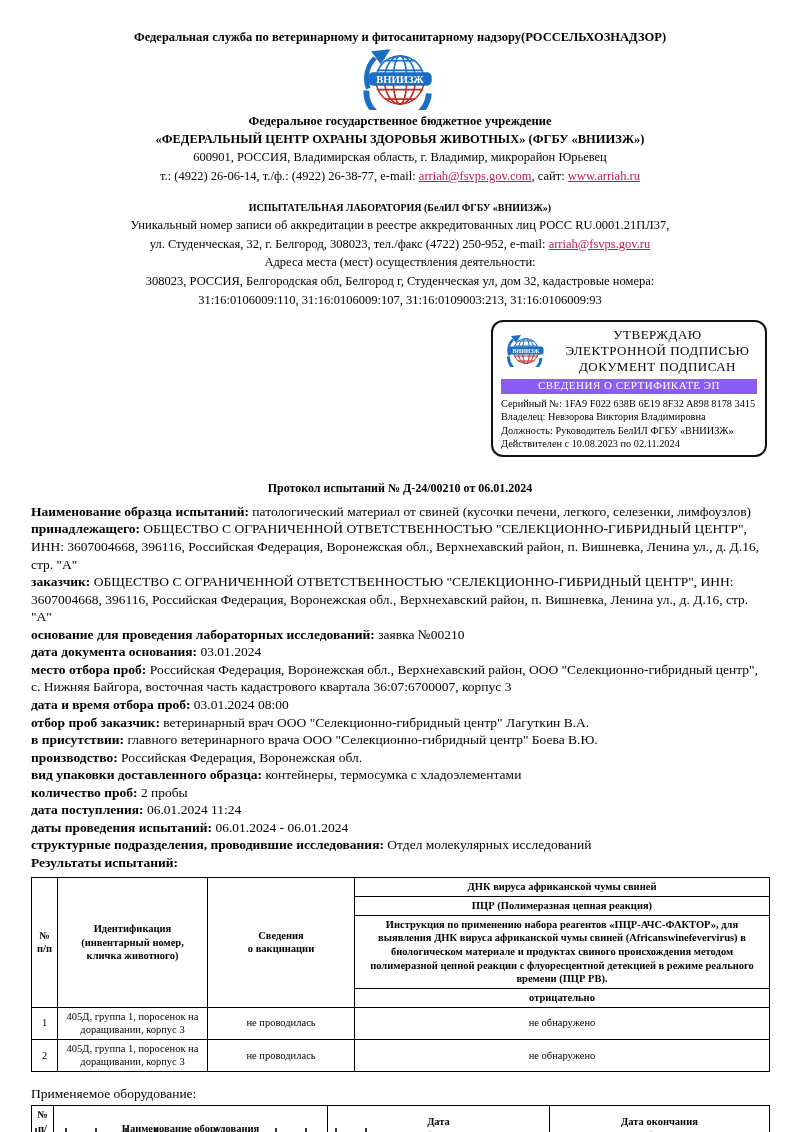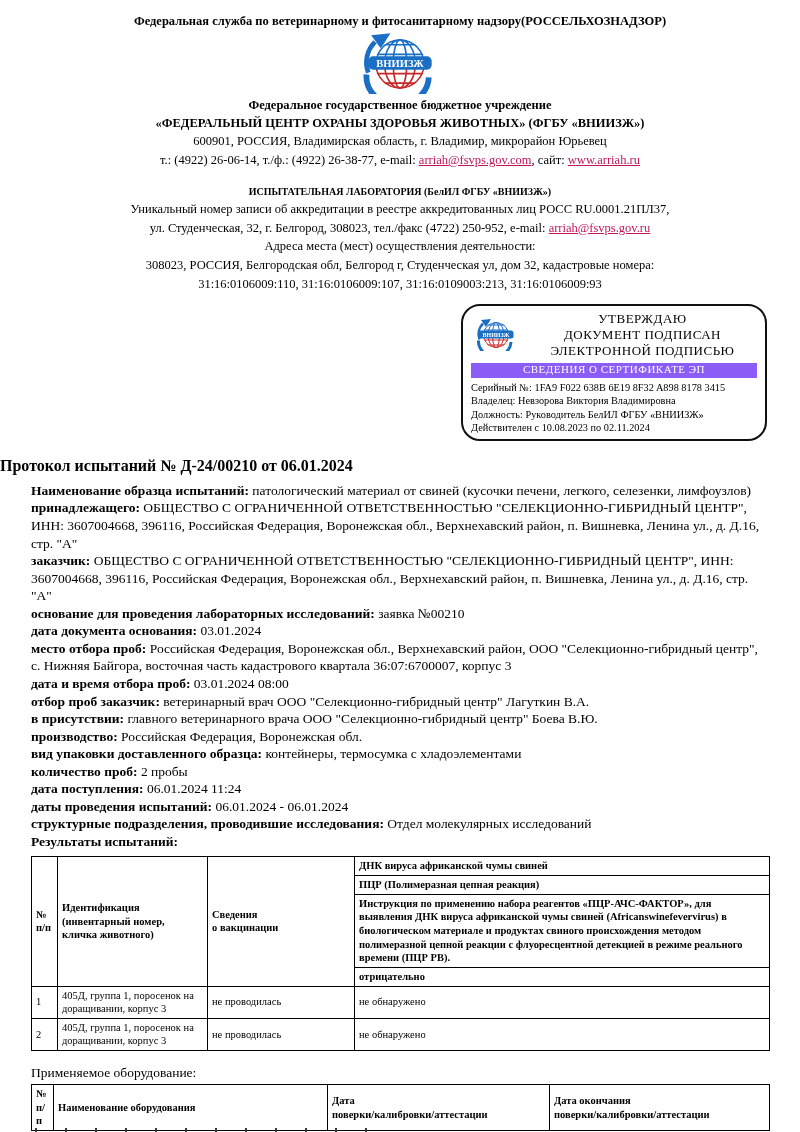--- a/index.html
+++ b/index.html
@@ -1,40 +1,40 @@
 <!DOCTYPE html>
 <html><head>
 <meta charset="utf-8">
 <style>
   html,body{margin:0;padding:0;background:#fff;}
   .page{position:relative;width:800px;height:1132px;background:#fff;overflow:hidden;
         font-family:"Liberation Serif","DejaVu Serif",serif;color:#000;}
   .c{text-align:center;}
   .b{font-weight:bold;}
   p{margin:0;}
-  .hdr-agency{padding-top:14px;font-size:12.5px;font-weight:bold;}
+  .hdr-agency{padding-top:30px;font-size:12.5px;font-weight:bold;}
   .logo-wrap{margin:3px auto 2px;width:96px;height:62px;}
   .inst-line{font-size:12.5px;font-weight:bold;line-height:1.45;}
   .addr-line{font-size:12.5px;line-height:1.5;}
   a.link{color:#be185d;text-decoration:underline;cursor:pointer;}
   .lab-block{margin-top:14px;}
   .lab-title{font-size:10px;font-weight:bold;line-height:1.6;}
   .lab-line{font-size:12.5px;line-height:1.5;}
-  .stamp{width:306px;margin:10px 33px 4px auto;border:2.5px solid #111;border-radius:19px;
+  .stamp{width:276px;margin:10px 33px 4px auto;border:2.5px solid #111;border-radius:12px;
          padding:5px 8px 5px;box-sizing:border-box;}
   .stamp-top{display:flex;align-items:center;gap:7px;}
   .stamp-top-text{flex:1;text-align:center;font-size:13px;line-height:1.25;letter-spacing:.5px;}
   .stamp-bar{background:#8b5cf6;color:#fff;text-align:center;font-size:11px;letter-spacing:.5px;
              padding:0 0 3px;margin:4px 0 3px;}
   .stamp-detail{font-size:10.3px;line-height:1.28;}
-  .doc-title{margin-top:16px;font-size:16px;font-weight:bold;}
+  .doc-title{margin-top:24px;font-size:12px;font-weight:bold;text-align:center;}
   .fields{margin:7px 31px 0;font-size:13.5px;line-height:1.3;}
   table{border-collapse:collapse;margin:0 31px;width:738px;table-layout:fixed;}
   td,th{border:1px solid #000;padding:2px 4px;font-size:10.5px;line-height:1.3;
-        text-align:left;vertical-align:middle;box-sizing:border-box;}
+        text-align:center;vertical-align:middle;box-sizing:border-box;}
   .res-table{margin-top:6px;}
   .res-table .hdr{font-weight:bold;}
   .res-table .data td{height:30px;}
   .pre{white-space:pre-line;}
   .equip-title{margin:14px 31px 3px;font-size:13.5px;}
   .equip-table th{font-weight:bold;}
   .barcode-remnant{position:absolute;left:35px;bottom:0;width:340px;height:4px;
     background:repeating-linear-gradient(90deg,#3a3a3a 0 2px,transparent 2px 30px);}
 </style>
 </head>
@@ -129,22 +129,22 @@
             <ellipse cx="50" cy="33" rx="7" ry="25.1"></ellipse>
             <line x1="24" y1="43" x2="76" y2="43"></line>
             <line x1="24" y1="53" x2="76" y2="53"></line>
           </g>
         </g>
         <rect x="15" y="24" width="70" height="16" rx="5" fill="#1a6fc4"></rect>
         <text x="50" y="37" text-anchor="middle" font-size="12" font-weight="bold" fill="#ffffff">ВНИИЗЖ</text>
       </svg>
       <div class="stamp-top-text">
         <div>УТВЕРЖДАЮ</div>
+        <div>ЭЛЕКТРОННОЙ ПОДПИСЬЮ</div>
         <div>ДОКУМЕНТ ПОДПИСАН</div>
-        <div>ЭЛЕКТРОННОЙ ПОДПИСЬЮ</div>
       </div>
     </div>
     <div class="stamp-bar">СВЕДЕНИЯ О СЕРТИФИКАТЕ ЭП</div>
     <div class="stamp-detail">Серийный №: 1FA9 F022 638B 6E19 8F32 A898 8178 3415</div>
     <div class="stamp-detail">Владелец: Невзорова Виктория Владимировна</div>
     <div class="stamp-detail">Должность: Руководитель БелИЛ ФГБУ «ВНИИЗЖ»</div>
     <div class="stamp-detail">Действителен с 10.08.2023 по 02.11.2024</div>
   </div>
 
   <p class="doc-title">Протокол испытаний № Д-24/00210 от 06.01.2024</p>

